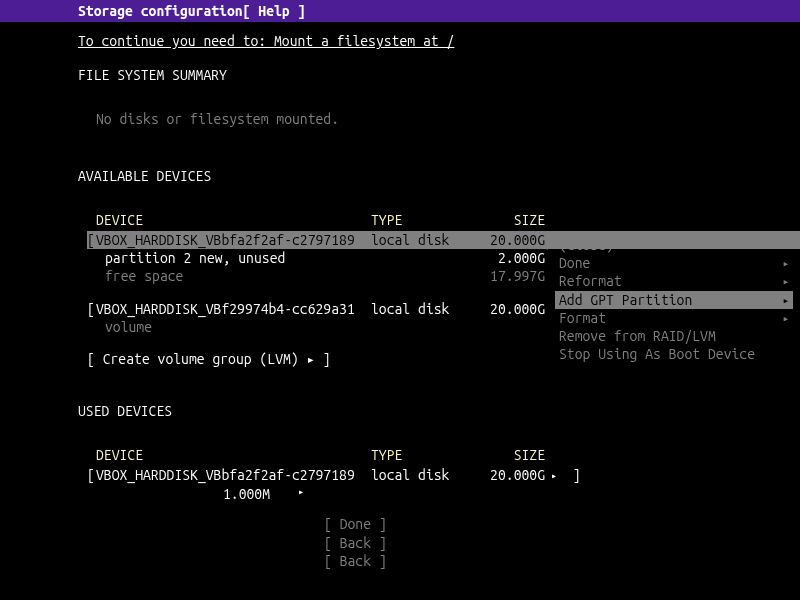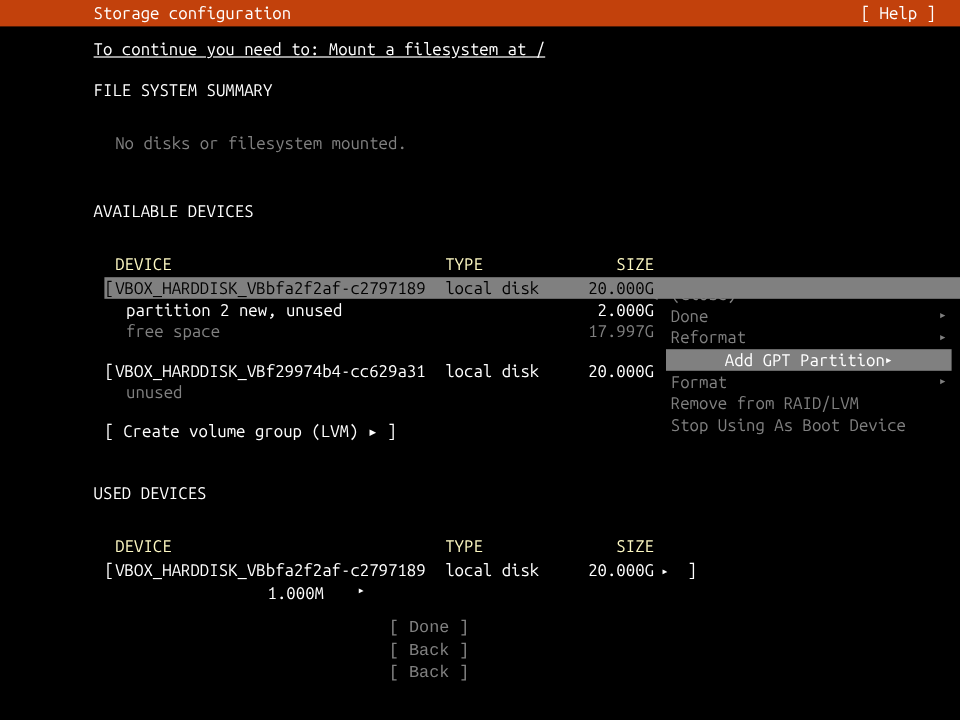--- a/index.html
+++ b/index.html
@@ -8,27 +8,28 @@
       font-family: "Ubuntu Mono", "DejaVu Sans Mono", "Courier New", monospace;
       font-size: 14px;
       color: #fff;
       width: 800px;
       height: 600px;
       overflow: hidden;
       position: relative;
       line-height: 1.3;
     }
     .header {
-      background: #c2410c;
+      background: #4c1d95;
       height: 22px;
       display: flex;
-      justify-content: space-between;
+      justify-content: flex-start;
       align-items: center;
       padding: 0 20px 0 78px;
       color: #fff;
+      font-weight: bold;
     }
     .content {
       padding: 10px 0 0 78px;
       position: relative;
     }
     .instruction { margin-bottom: 16px; text-decoration: underline; }
     .section-title { color: #fff; margin-bottom: 12px; }
     .dim-text { color: #808080; margin-left: 18px; margin-bottom: 4px; }
     .table-header { display: flex; color: #fef9c3; margin-left: 18px; margin-bottom: 2px; }
     .col-device { width: 275px; }
@@ -55,31 +56,30 @@
       left: 555px;
       width: 238px;
       color: #808080;
     }
     .menu-item {
       display: flex;
       justify-content: space-between;
       padding: 0 4px;
       align-items: center;
     }
-    .menu-item.highlighted { background: #808080; color: #ffffff; justify-content: center; }
+    .menu-item.highlighted { background: #808080; color: #000000; }
     .menu-item .tri { font-size: 11px; }
     .left-tri { position: absolute; left: -14px; top: 1px; color: #808080; }
     
     .footer {
       position: absolute;
       bottom: 30px;
       left: 0;
       width: 768px;
       text-align: center;
-      font-family: Liberation Mono, monospace;
     }
     .footer-btn { color: #808080; display: inline-block; width: 120px; text-align: left; }
     
     .section-gap { height: 34px; }
     .small-gap { height: 14px; }
     .tri-r { font-size: 10px; display: inline-block; vertical-align: middle; }
   </style>
 </head>
 <body>
 
@@ -124,21 +124,21 @@
 
   <div class="small-gap"></div>
 
   <div class="device-row">
     <span class="bracket-l">[</span>
     <span class="col-device">VBOX_HARDDISK_VBf29974b4-cc629a31</span>
     <span class="col-type">local disk</span>
     <span class="col-size">20.000G</span>
   </div>
   <div class="sub-row" style="color:#808080">
-    <span class="col-device">unused</span>
+    <span class="col-device">volume</span>
   </div>
 
   <div class="small-gap"></div>
 
   <div class="action-row">[ Create volume group (LVM) ▸ ]</div>
 
   <div class="section-gap"></div>
 
   <div class="section-title">USED DEVICES</div>
   <div class="small-gap"></div>

